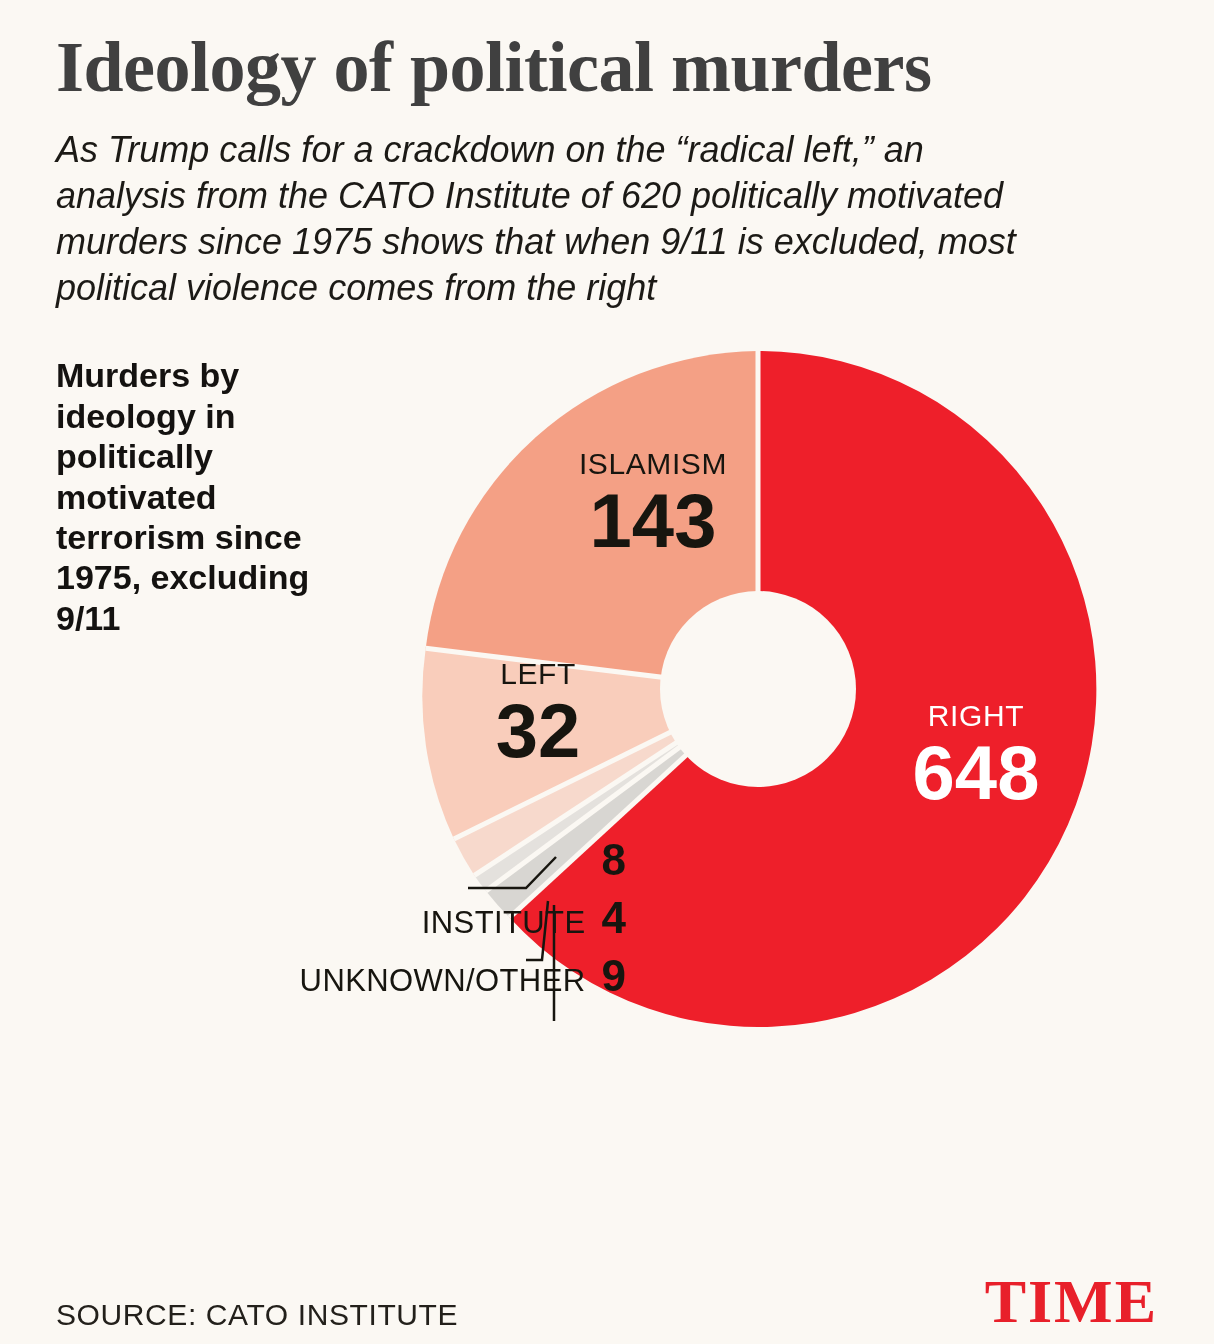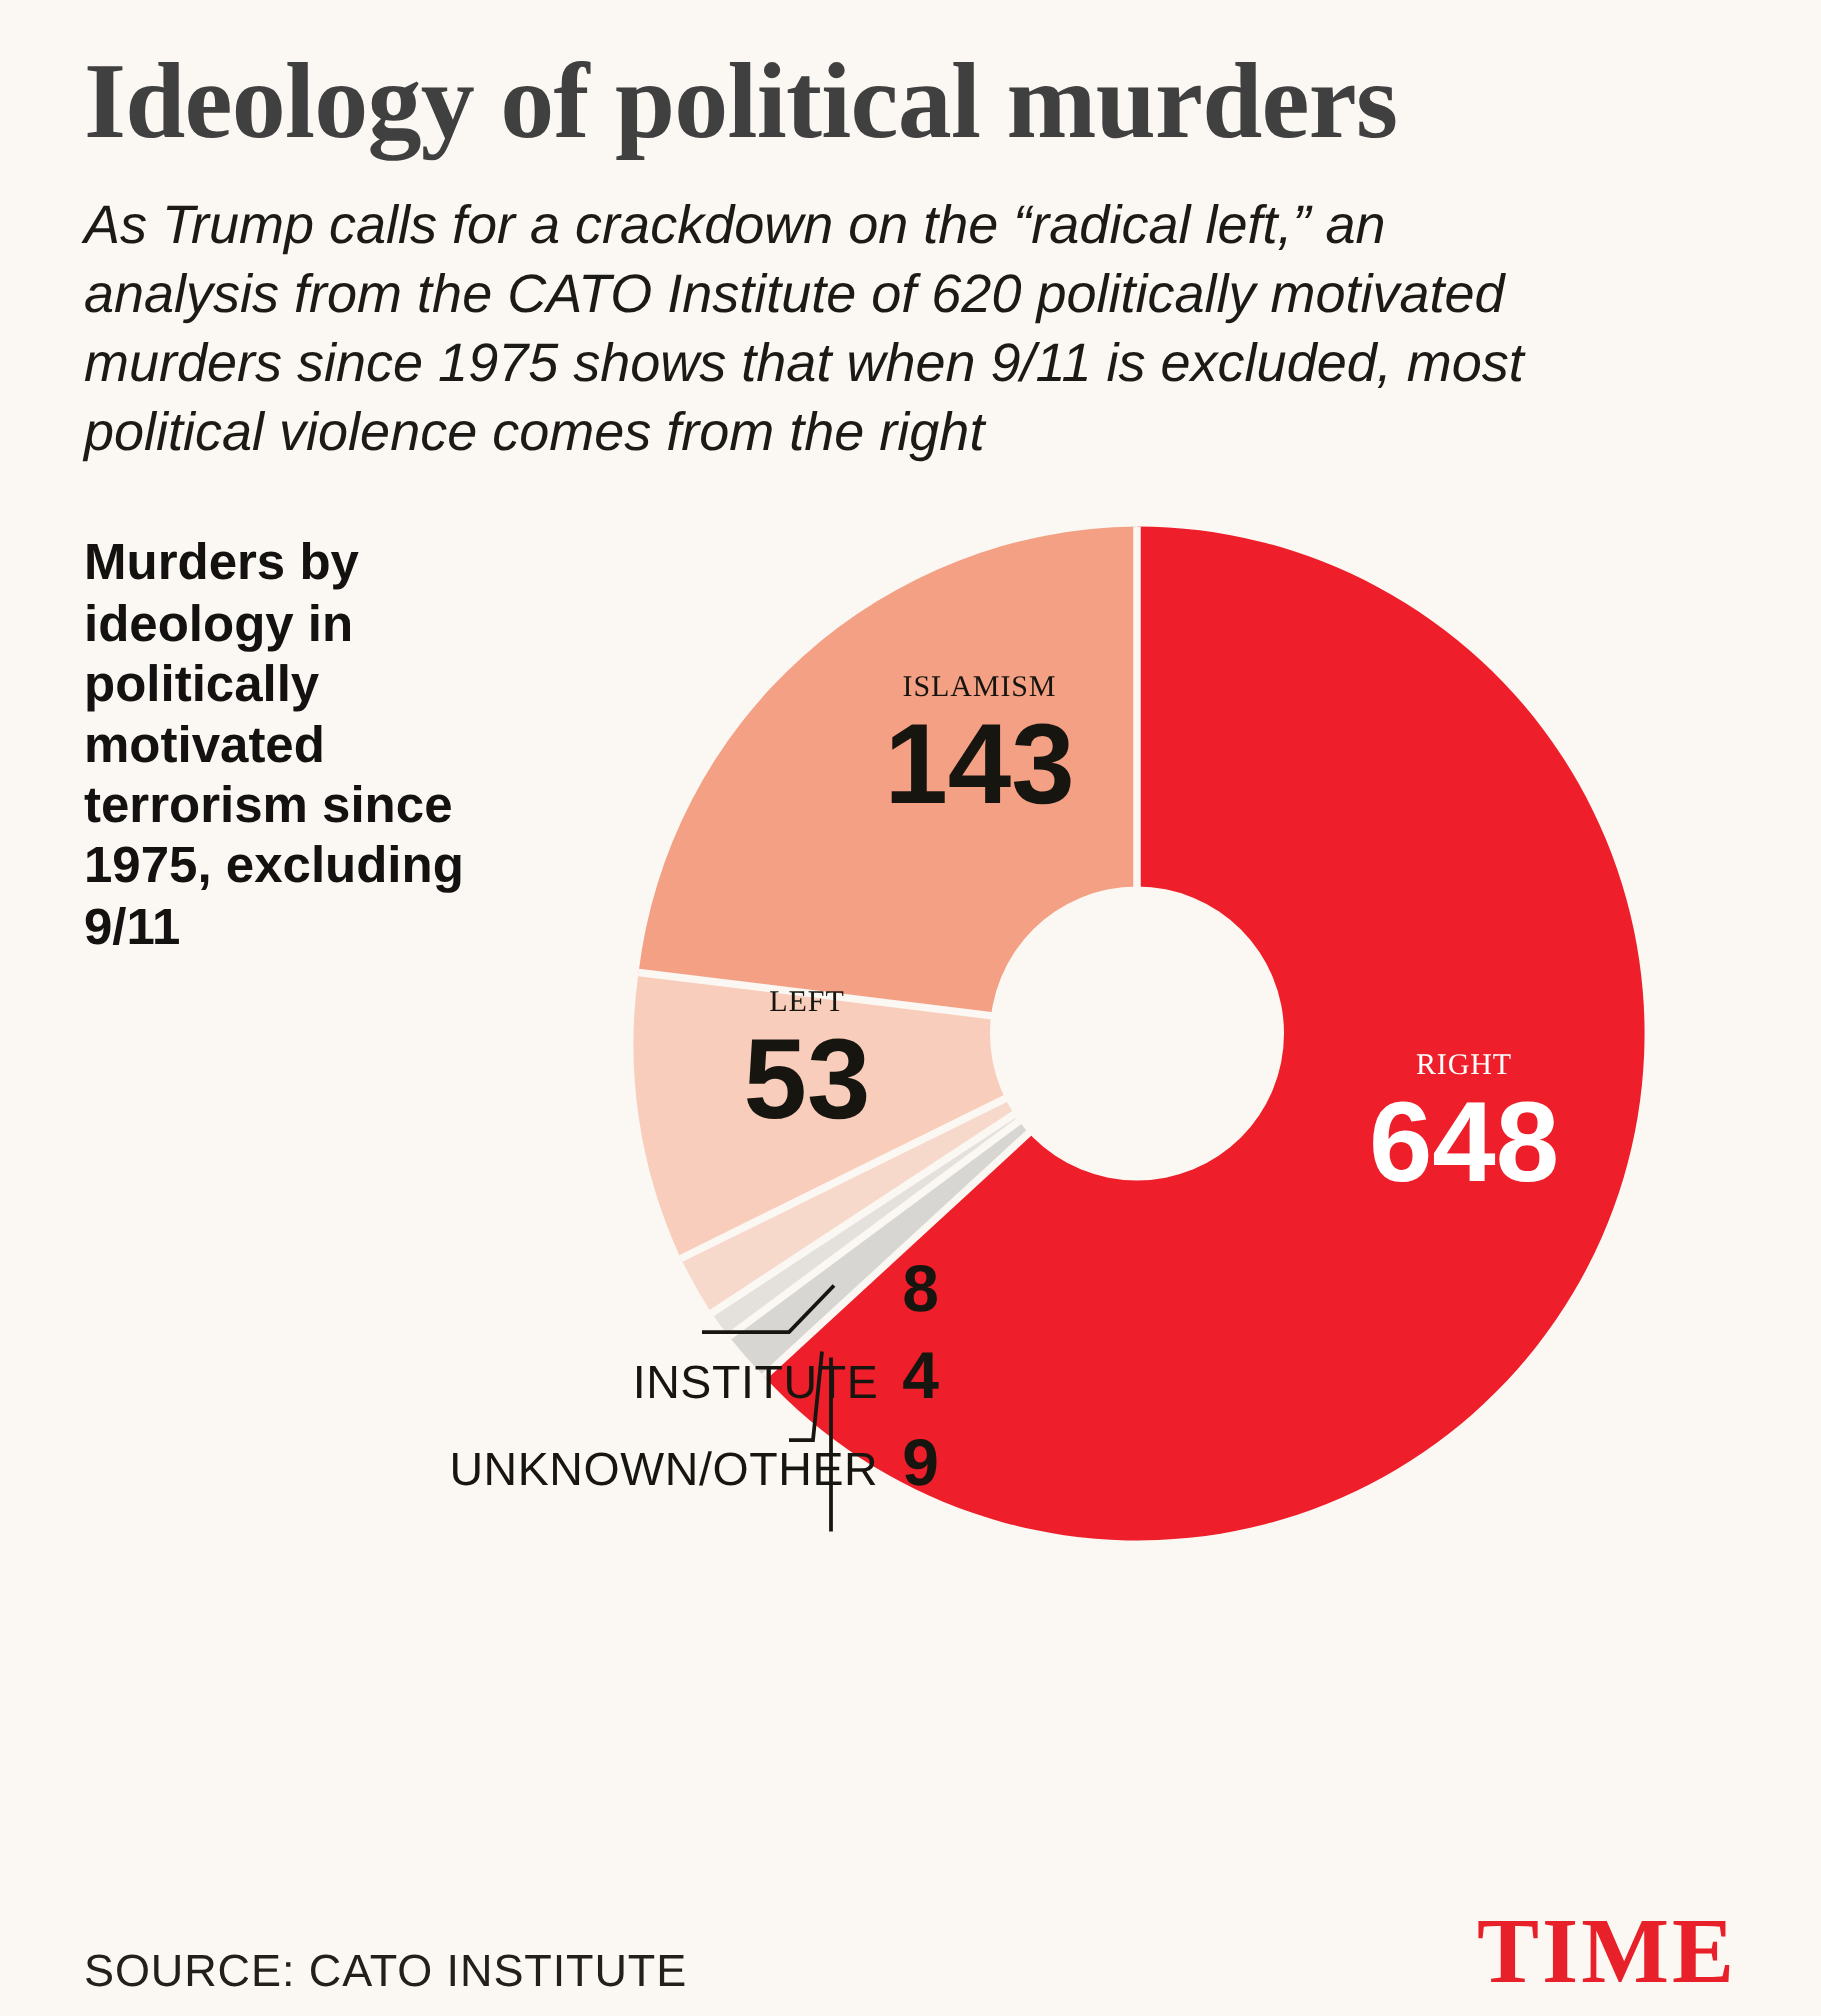--- a/index.html
+++ b/index.html
@@ -64,24 +64,24 @@
   }
   .donut-wrap svg {
     display: block;
   }
   .slice-label {
     position: absolute;
     text-align: center;
     pointer-events: none;
   }
   .slice-label .name {
-    font-size: 20px;
+    font-size: 30px;
     letter-spacing: 0.6px;
     display: block;
-    font-family: Liberation Serif, serif;
+    font-family: Liberation Sans, sans-serif;
   }
   .slice-label .value {
     font-size: 76px;
     font-weight: bold;
     display: block;
     line-height: 0.96;
     margin-top: 4px;
   }
   #label-right {
     left: 478px;
@@ -197,21 +197,21 @@
         <span class="value">648</span>
       </div>
 
       <div class="slice-label" id="label-islamism">
         <span class="name">ISLAMISM</span>
         <span class="value">143</span>
       </div>
 
       <div class="slice-label" id="label-left">
         <span class="name">LEFT</span>
-        <span class="value">53</span>
+        <span class="value">32</span>
       </div>
     </div>
 
     <svg class="leader-svg">
       <g stroke="#17150f" stroke-width="2.5" fill="none">
         <path d="M 412 543 L 470 543 L 500 512"></path>
         <path d="M 470 615 L 486 615 L 492 556"></path>
         <path d="M 498 676 L 498 560"></path>
       </g>
     </svg>

